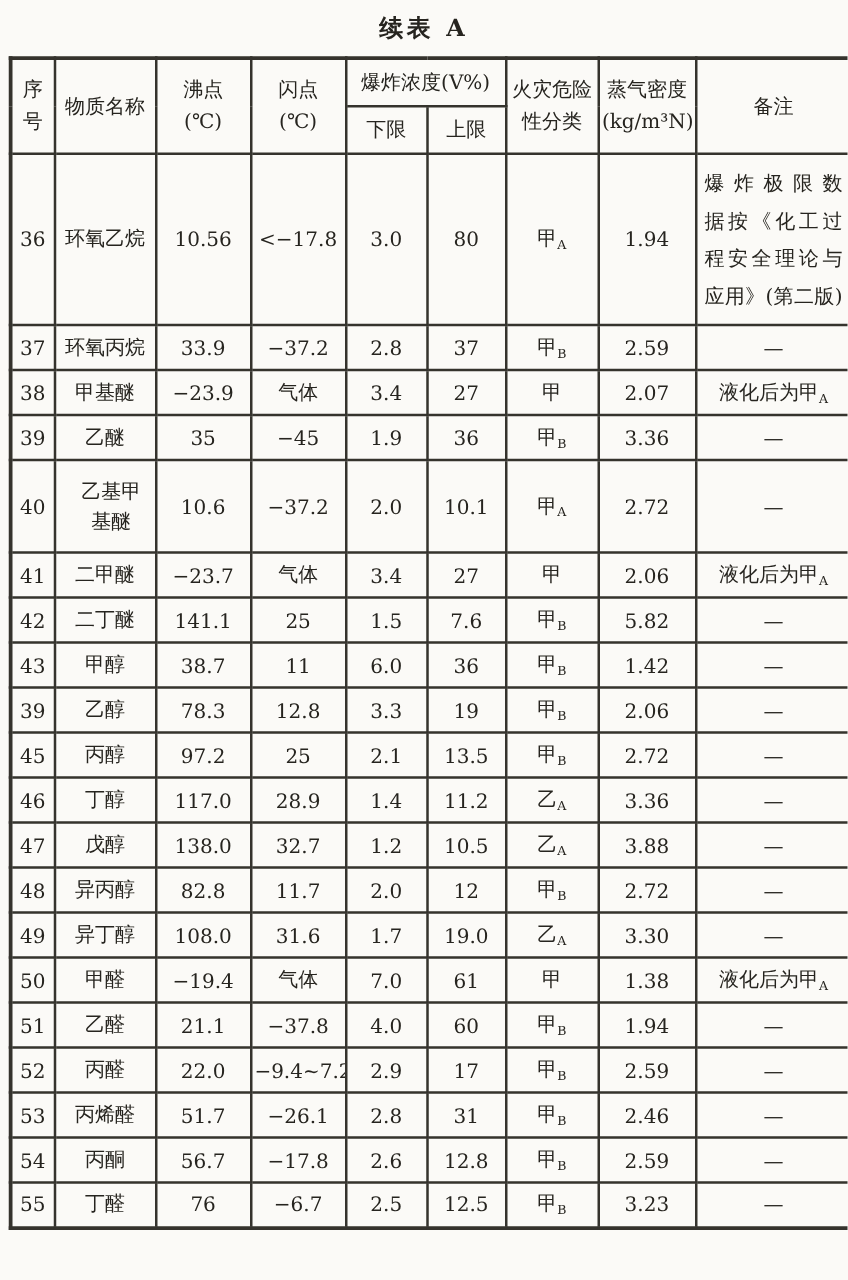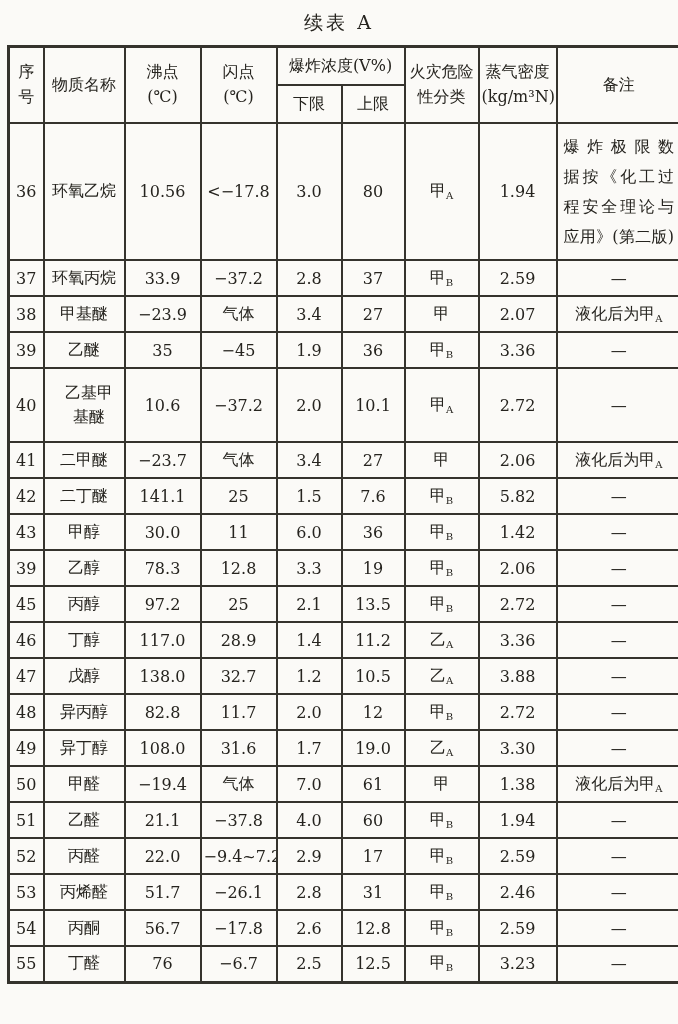--- a/index.html
+++ b/index.html
@@ -5,21 +5,21 @@
   html,body { margin:0; padding:0; }
   body {
     width:678px; height:1024px;
     background:#fbfaf7;
     font-family:"DejaVu Serif","Liberation Serif",serif;
     color:#26241f;
     overflow:hidden;
   }
   .title {
     text-align:center;
-    font-weight:normal;
+    font-weight:bold;
     font-size:19px;
     padding-top:10px;
     letter-spacing:3px;
   }
   table.main {
     border-collapse:collapse;
     table-layout:fixed;
     width:676px;
     margin:9px 0 0 7px;
     border:3px solid #35332d;
@@ -178,21 +178,21 @@
         <td>25</td>
         <td>1.5</td>
         <td>7.6</td>
         <td>甲<sub class="cls">B</sub></td>
         <td>5.82</td>
         <td>—</td>
       </tr>
       <tr>
         <td>43</td>
         <td>甲醇</td>
-        <td>30.0</td>
+        <td>38.7</td>
         <td>11</td>
         <td>6.0</td>
         <td>36</td>
         <td>甲<sub class="cls">B</sub></td>
         <td>1.42</td>
         <td>—</td>
       </tr>
       <tr>
         <td>39</td>
         <td>乙醇</td>

